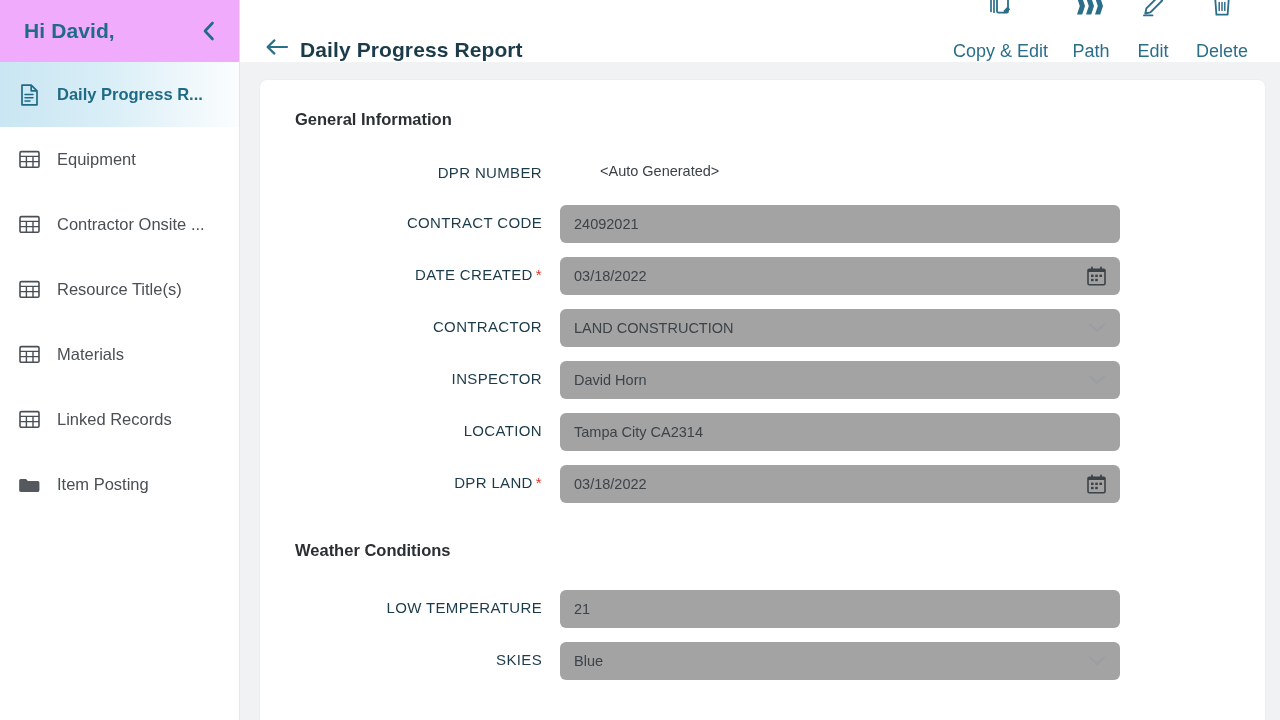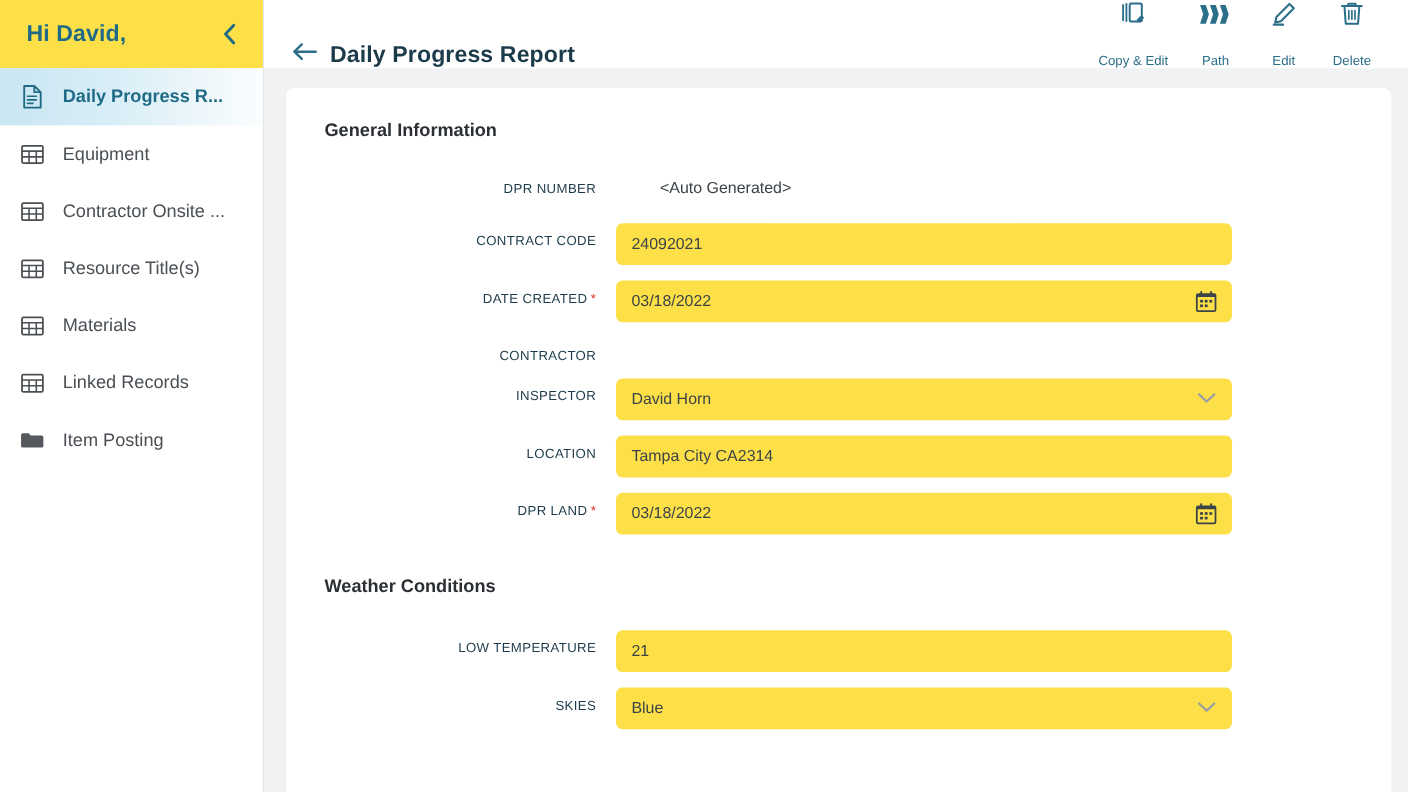--- a/index.html
+++ b/index.html
@@ -15,37 +15,37 @@
   .sidebar {
     width: 240px; height: 720px;
     background: #ffffff;
     border-right: 1px solid #e3e6e8;
     display: flex; flex-direction: column;
     flex: 0 0 240px;
     position: relative;
   }
   .sidebar-header {
     height: 62px;
-    background: #fde047;
+    background: #f0abfc;
     display: flex; align-items: center;
     padding: 0 18px 0 24px;
     justify-content: space-between;
   }
   .greeting {
     font-size: 21px; font-weight: bold;
     color: #1f6a85; letter-spacing: .1px;
   }
   .collapse-btn {
     width: 26px; height: 26px;
     display: flex; align-items: center; justify-content: center;
     cursor: pointer;
   }
   .nav { padding-top: 0; }
   .nav-item {
-    height: 52px;
+    height: 65px;
     display: flex; align-items: center;
     padding-left: 18px;
     gap: 17px;
     cursor: pointer;
     color: #4a4f54;
     font-size: 16.5px;
   }
   .nav-item.active {
     background: linear-gradient(to right, #c9e6f2 0%, #d9eef7 45%, #eef7fb 78%, #fbfdfe 100%);
     color: #1f6a85;
@@ -76,49 +76,49 @@
     font-size: 21px; font-weight: bold;
     color: #1c3b4a; letter-spacing: .1px;
   }
   .toolbar { margin-left: auto; display: flex; align-items: flex-start; gap: 0px; }
   .tool {
     display: flex; flex-direction: column; align-items: center;
     cursor: pointer; color: #2b6e8a;
     padding: 0 12px; min-width: 62px;
   }
   .tool-ico { height: 28px; display: flex; align-items: center; justify-content: center; }
-  .tool-label { font-size: 12px; margin-top: 21px; white-space: nowrap; }
+  .tool-label { font-size: 18px; margin-top: 21px; white-space: nowrap; }
 
   
   .scroll-area { flex: 1 1 auto; overflow: hidden; padding: 18px 15px 0 20px; }
   .card {
     background: #ffffff;
     border-radius: 7px;
     min-height: 700px;
     padding: 30px 0 0 0;
     box-shadow: 0 0 0 1px rgba(0,0,0,.015);
   }
   .section-title {
     font-size: 16.5px; font-weight: bold; color: #2b2f33;
     padding-left: 35px; margin-bottom: 26px;
   }
   .section-title.second { margin-top: 38px; margin-bottom: 30px; }
 
   .frow { display: flex; align-items: flex-start; margin-bottom: 14px; }
   .flabel {
     width: 300px; flex: 0 0 300px;
     text-align: right; padding-right: 18px;
-    font-size: 12px; color: #1c3b4a;
+    font-size: 15px; color: #1c3b4a;
     letter-spacing: .35px; font-weight: 500;
     padding-top: 9px;
   }
   .req { color: #e0342b; margin-left: 3px; }
   .fctrl { flex: 1 1 auto; max-width: 560px; position: relative; }
   .finput {
-    background: #fde047; border-radius: 6px;
+    background: #a3a3a3; border-radius: 6px;
     height: 38px; display: flex; align-items: center;
     padding: 0 14px;
     font-size: 14.5px; color: #3c4348;
     cursor: text;
   }
   .finput.select { cursor: pointer; padding-right: 44px; }
   .fplain { padding-top: 8px; font-size: 14.5px; color: #3c4348; margin-left: 40px; }
   .field-ico {
     position: absolute; right: 12px; top: 7px;
     width: 24px; height: 24px;
@@ -315,20 +315,28 @@
                 <rect x="13.4" y="8.6" width="2.6" height="2.4" fill="#3c4348"></rect>
                 <rect x="5" y="12.8" width="2.6" height="2.4" fill="#3c4348"></rect>
                 <rect x="9.2" y="12.8" width="2.6" height="2.4" fill="#3c4348"></rect>
               </svg>
             </span>
           </div>
         </div>
 
         <div class="frow">
           <div class="flabel">CONTRACTOR</div>
+          <div class="fctrl">
+            <div class="finput select">LAND CONSTRUCTION</div>
+            <span class="chev-ico">
+              <svg width="18" height="12" viewBox="0 0 18 12" fill="none">
+                <path d="M2 2.5L9 9l7-6.5" stroke="#9a9ea2" stroke-width="2" stroke-linecap="round" stroke-linejoin="round"></path>
+              </svg>
+            </span>
+          </div>
         </div>
 
         <div class="frow">
           <div class="flabel">INSPECTOR</div>
           <div class="fctrl">
             <div class="finput select">David Horn</div>
             <span class="chev-ico">
               <svg width="18" height="12" viewBox="0 0 18 12" fill="none">
                 <path d="M2 2.5L9 9l7-6.5" stroke="#9a9ea2" stroke-width="2" stroke-linecap="round" stroke-linejoin="round"></path>
               </svg>

